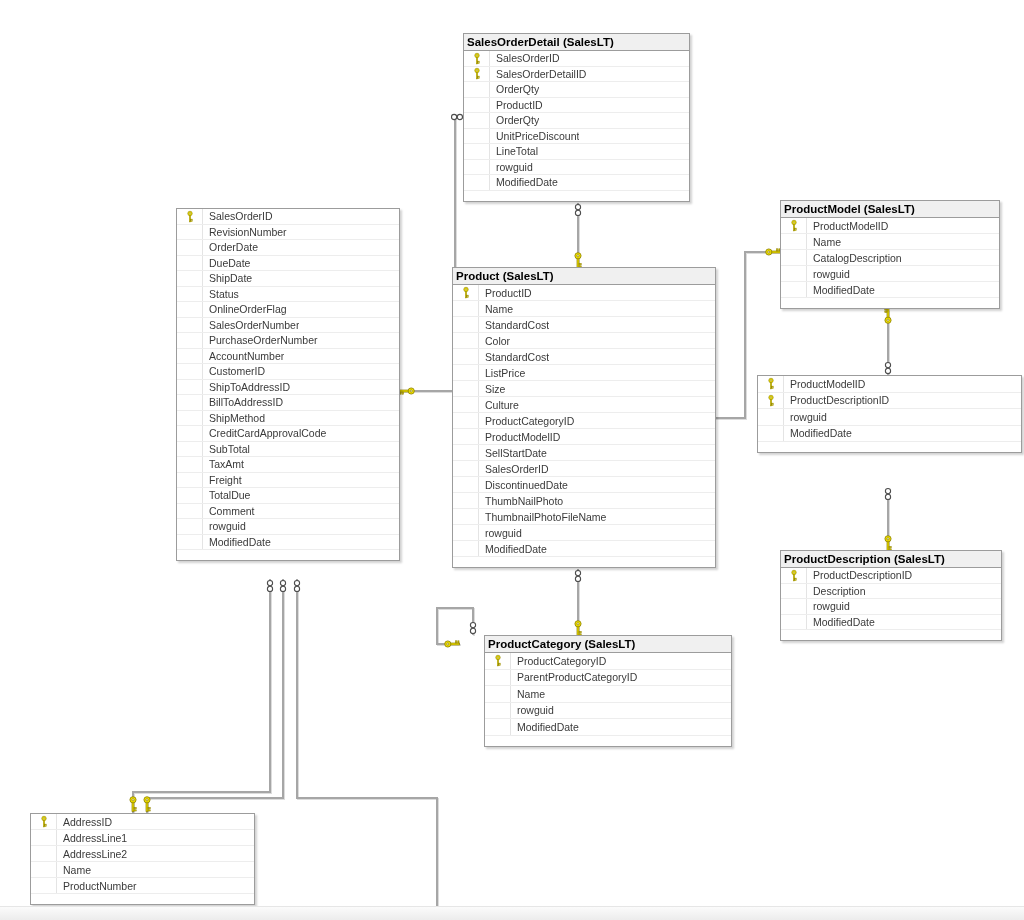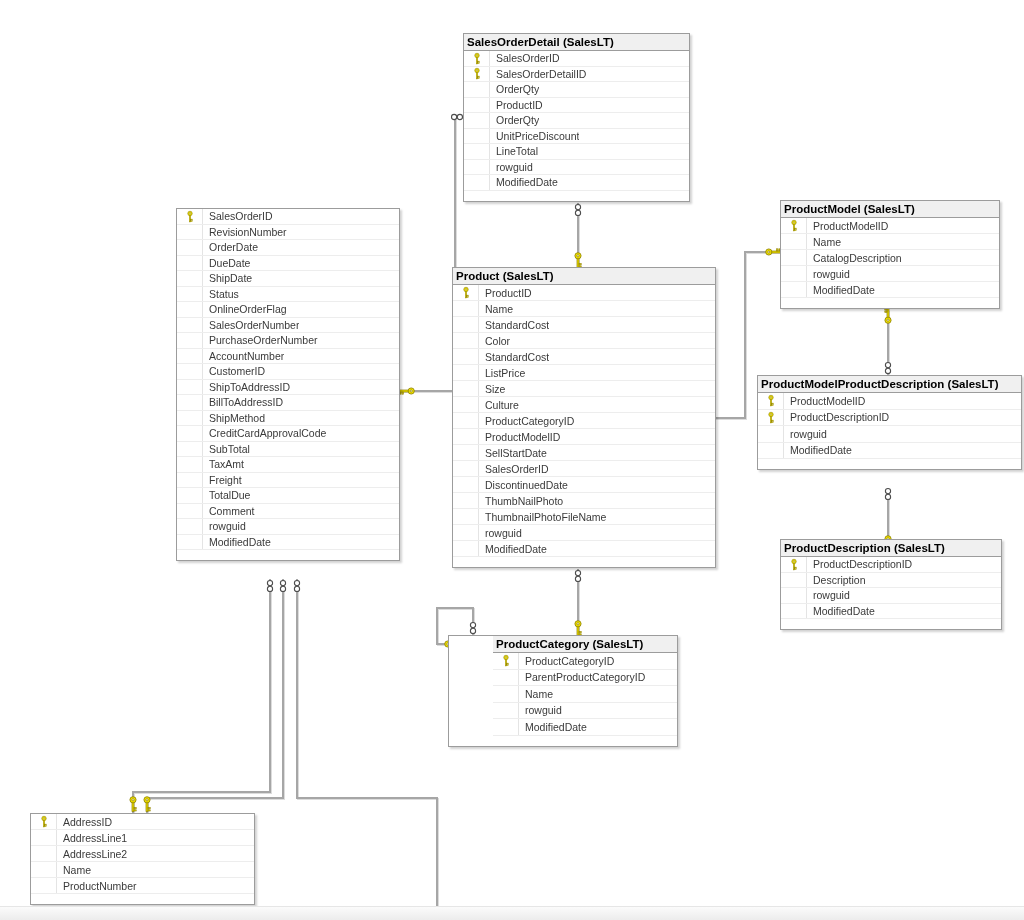--- a/index.html
+++ b/index.html
@@ -323,21 +323,20 @@
           <div class="db-kc"></div>
           <div class="db-cn">rowguid</div>
         </div>
         <div class="db-row">
           <div class="db-kc"></div>
           <div class="db-cn">ModifiedDate</div>
         </div>
         <div class="db-pad"></div>
       </div>
       <div class="db-table" style="left: 757px; top: 375px; width: 265px; --rh: 16.5px;">
-        <div class="db-title">ProductModelProductDescription (SalesLT)</div>
         <div class="db-row">
           <div class="db-kc">
             <svg class="row-key" viewBox="-6 -9 12 18">
               <use href="#g-key"></use>
             </svg>
           </div>
           <div class="db-cn">ProductModelID</div>
         </div>
         <div class="db-row">
           <div class="db-kc">
@@ -350,21 +349,21 @@
         <div class="db-row">
           <div class="db-kc"></div>
           <div class="db-cn">rowguid</div>
         </div>
         <div class="db-row">
           <div class="db-kc"></div>
           <div class="db-cn">ModifiedDate</div>
         </div>
         <div class="db-pad"></div>
       </div>
-      <div class="db-table" style="left: 780px; top: 539px; width: 222px; --rh: 15.5px;">
+      <div class="db-table" style="left: 780px; top: 550px; width: 222px; --rh: 15.5px;">
         <div class="db-title">ProductDescription (SalesLT)</div>
         <div class="db-row">
           <div class="db-kc">
             <svg class="row-key" viewBox="-6 -9 12 18">
               <use href="#g-key"></use>
             </svg>
           </div>
           <div class="db-cn">ProductDescriptionID</div>
         </div>
         <div class="db-row">
@@ -374,21 +373,21 @@
         <div class="db-row">
           <div class="db-kc"></div>
           <div class="db-cn">rowguid</div>
         </div>
         <div class="db-row">
           <div class="db-kc"></div>
           <div class="db-cn">ModifiedDate</div>
         </div>
         <div class="db-pad"></div>
       </div>
-      <div class="db-table" style="left: 448px; top: 635px; width: 230px; padding-left: 44px; --rh: 16.5px;">
+      <div class="db-table" style="left: 484px; top: 635px; width: 248px; --rh: 16.5px;">
         <div class="db-title">ProductCategory (SalesLT)</div>
         <div class="db-row">
           <div class="db-kc">
             <svg class="row-key" viewBox="-6 -9 12 18">
               <use href="#g-key"></use>
             </svg>
           </div>
           <div class="db-cn">ProductCategoryID</div>
         </div>
         <div class="db-row">

